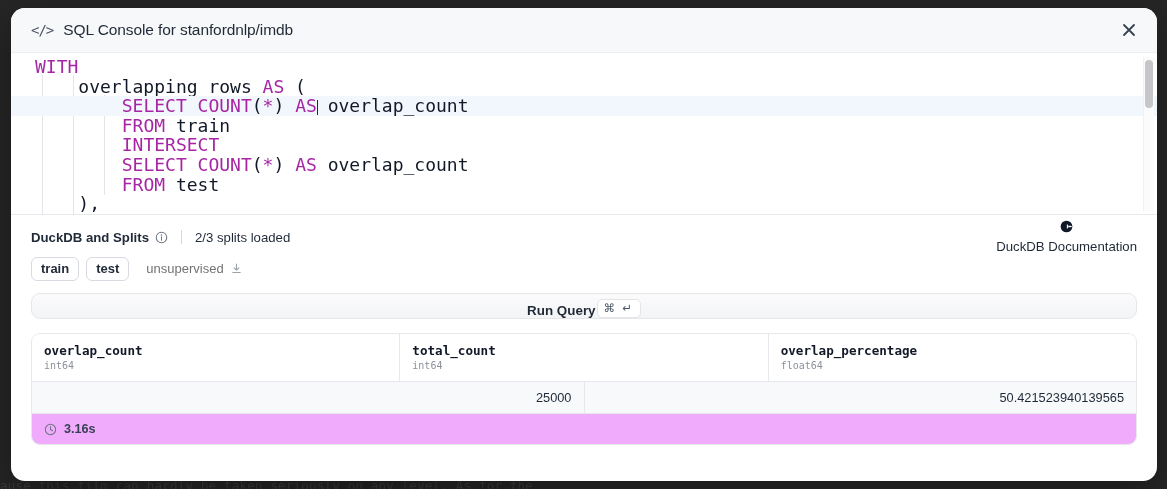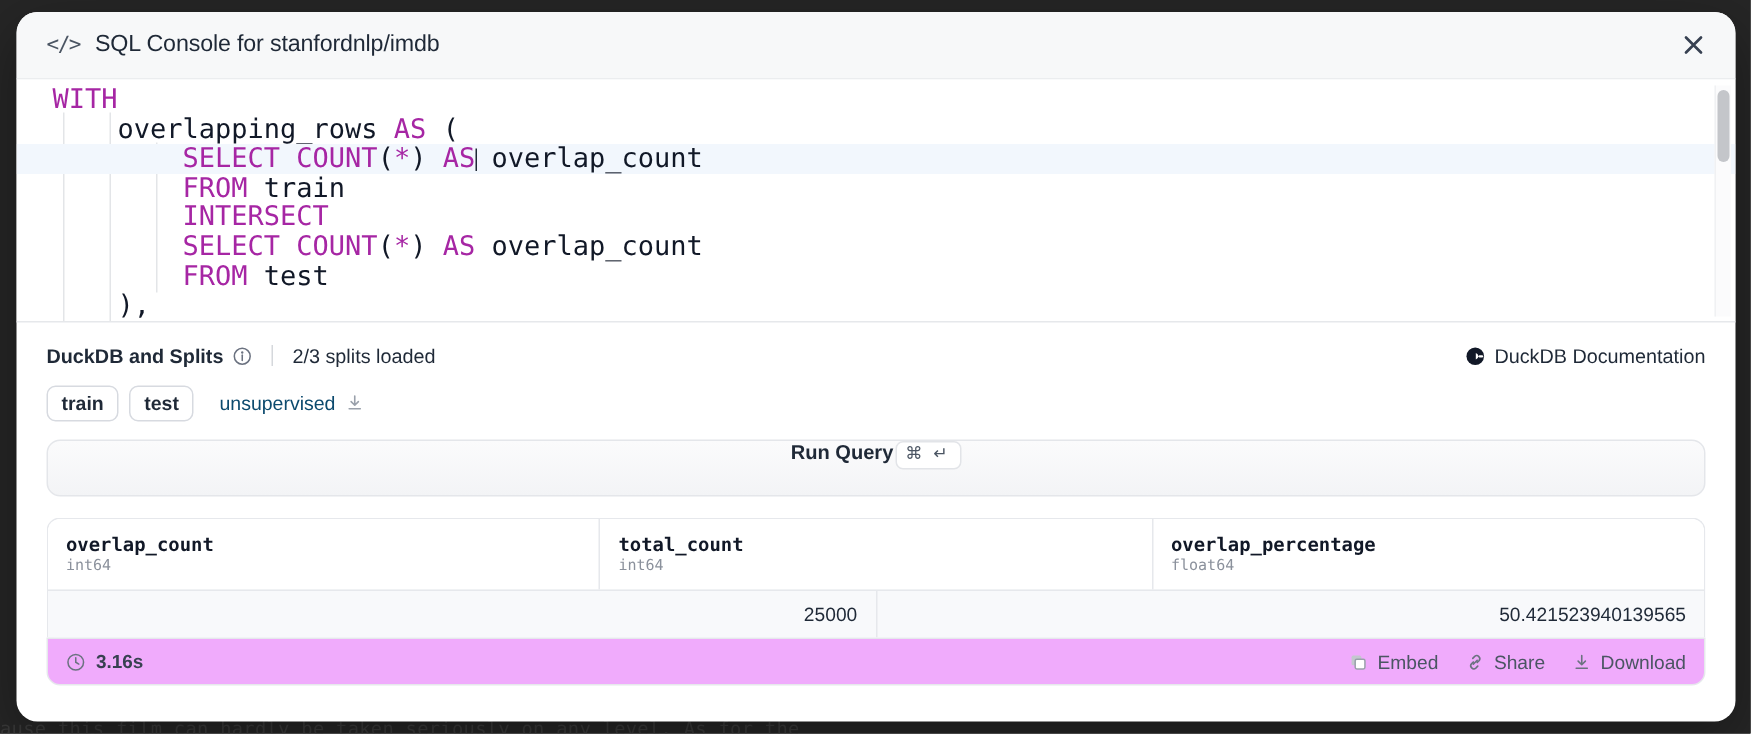--- a/index.html
+++ b/index.html
@@ -176,20 +176,21 @@
     color: #1f2937;
   }
   .duckdb-link {
     margin-left: auto;
     display: flex;
     align-items: center;
     gap: 6px;
     font-size: 13.2px;
     color: #1f2937;
     cursor: pointer;
+    flex-direction: column;
   }
   .splits-row2 {
     display: flex;
     align-items: center;
     gap: 7px;
     margin-top: 9px;
     height: 24px;
   }
   .pill {
     border: 1px solid #d7dae0;
@@ -197,40 +198,40 @@
     padding: 2px 9px 3px 9px;
     font-size: 13px;
     font-weight: bold;
     color: #1f2937;
     background: #fff;
     cursor: pointer;
     line-height: 17px;
   }
   .pill-muted {
     border: 1px solid transparent;
-    color: #0c4a6e;
+    color: #737373;
     font-weight: normal;
     display: inline-flex;
     align-items: center;
     gap: 6px;
     padding: 2px 9px 3px 9px;
     font-size: 13px;
     border-radius: 6px;
     cursor: pointer;
     line-height: 17px;
   }
   
   .run-wrap { padding: 12px 20px 0 20px; }
   .run-btn {
-    height: 38px;
+    height: 26px;
     border: 1px solid #e4e6ea;
     border-radius: 9px;
     background: linear-gradient(#fbfbfc, #f3f4f6);
     display: flex;
-    align-items: flex-start;
+    align-items: flex-end;
     justify-content: center;
     gap: 1px;
     cursor: pointer;
   }
   .run-label {
     font-size: 13.4px;
     font-weight: bold;
     color: #1f2937;
   }
   .kbd {
@@ -426,43 +427,16 @@
     <div class="tfoot">
       <span class="timing">
         <span class="icon">
           <svg width="13" height="13" viewBox="0 0 14 14" aria-hidden="true">
             <circle cx="7" cy="7" r="5.6" stroke="#6b7280" stroke-width="1.1" fill="none"></circle>
             <path d="M7 3.8 L7 7 L9.2 8.3" stroke="#6b7280" stroke-width="1.1" fill="none" stroke-linecap="round"></path>
           </svg>
         </span>
         <span>3.16s</span>
       </span>
-      <span class="foot-actions">
-          <span class="foot-action">
-            <span class="icon">
-              <svg width="13" height="13" viewBox="0 0 14 14" aria-hidden="true">
-                <rect x="2.2" y="2.2" width="7" height="7" rx="1.2" fill="#c3c7ce"></rect>
-                <rect x="4.8" y="4.8" width="7" height="7" rx="1.2" fill="#ffffff" stroke="#9aa1ab" stroke-width="1.1"></rect>
-              </svg>
-            </span>
-            <span>Embed</span>
-          </span>
-          <span class="foot-action">
-            <span class="icon">
-              <svg width="13" height="13" viewBox="0 0 14 14" aria-hidden="true">
-                <path d="M5.6 8.4 L8.4 5.6 M5.2 4.2 L6.6 2.8 a2.2 2.2 0 0 1 3.1 3.1 L8.4 7.2 M5.6 6.8 L4.3 8.1 a2.2 2.2 0 0 0 3.1 3.1 L8.8 9.8" stroke="#6b7280" stroke-width="1.15" fill="none" stroke-linecap="round"></path>
-              </svg>
-            </span>
-            <span>Share</span>
-          </span>
-          <span class="foot-action">
-            <span class="icon">
-              <svg width="13" height="13" viewBox="0 0 14 14" aria-hidden="true">
-                <path d="M7 2.2 L7 8.6 M4.4 6.2 L7 8.8 L9.6 6.2 M3 11.3 L11 11.3" stroke="#6b7280" stroke-width="1.15" fill="none" stroke-linecap="round" stroke-linejoin="round"></path>
-              </svg>
-            </span>
-            <span>Download</span>
-          </span>
-        </span>
     </div>
 
   </div>
 </div>
 
 </body></html>

